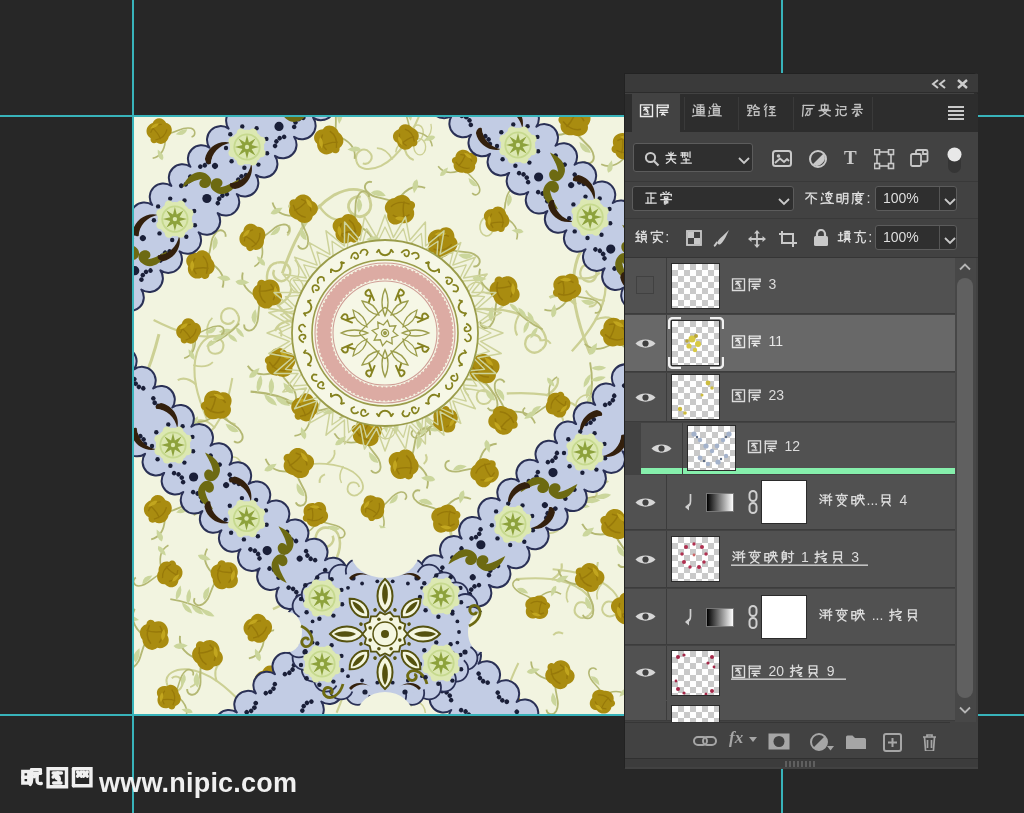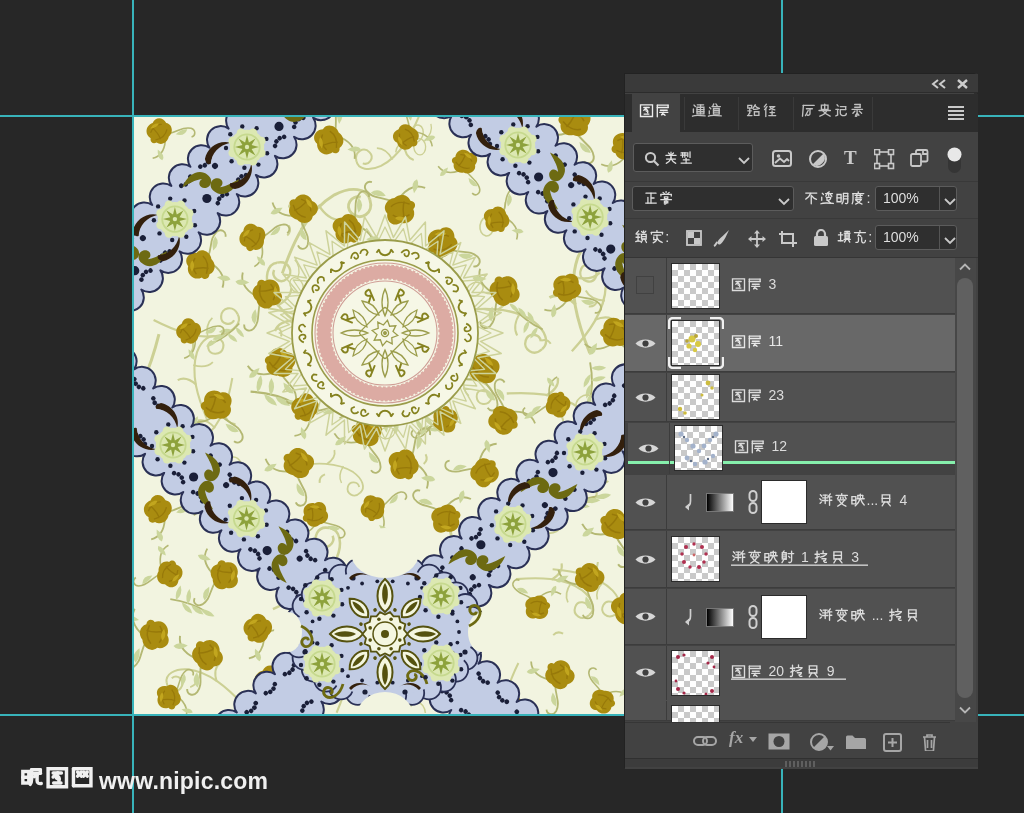--- a/index.html
+++ b/index.html
@@ -2437,21 +2437,21 @@
               <path d="M86 14 V30"></path>
               <path d="M14 30 H86"></path>
               <path d="M34 48 H80"></path>
               <path d="M30 62 H84"></path>
               <path d="M56 62 L44 78"></path>
               <path d="M44 78 C54 72 62 76 66 82"></path>
             </g>
             <text x="37.5" y="12.3" font-family="&quot;Liberation Sans&quot;, sans-serif" font-size="14.0" fill="#dcdcdc">23</text>
           </svg>
         </div>
-        <div style="position:absolute;left:3px;top:165px;width:330px;height:41px;background:#515151;border-bottom:3px solid #86efac">
+        <div style="position:absolute;left:16px;top:165px;width:330px;height:51px;background:#515151;border-bottom:6px solid #86efac">
           <div style="position:absolute;left:0;top:0;width:42px;height:51px;border-right:1px solid #3c3c3c">
             <svg width="21" height="13" style="position:absolute;left:10px;top:19px;">
               <path d="M0.5 6.5 C5 1 16 1 20.5 6.5 C16 12 5 12 0.5 6.5 Z" fill="#d6d6d6"></path>
               <circle cx="10.5" cy="6.5" r="3.1" fill="#3f3f3f"></circle>
             </svg>
           </div>
           <div class="thumb" style="left:47px;top:3px">
             <svg width="47" height="44" style="position:absolute;left:0px;top:0px;">
               <g fill="#a3b2cb">
                 <circle cx="6" cy="8" r="2.6"></circle>
@@ -2864,13 +2864,13 @@
       </g>
       <g transform="translate(49.7,0.0) scale(0.2300)" fill="none" stroke="#f0f0f0" stroke-width="15.0" stroke-linecap="round">
         <path d="M12 12 H88 V86 H12"></path>
         <path d="M12 12 V86"></path>
         <path d="M30 26 l16 18"></path>
         <path d="M46 26 l-16 18"></path>
         <path d="M56 26 l16 18"></path>
         <path d="M72 26 l-16 18"></path>
       </g>
     </svg>
-<div style="position:absolute;left:99px;top:768px;color:#f0f0f0;font-size:23px;font-weight:bold;letter-spacing:0.2px">www.nipic.com</div>
+<div style="position:absolute;left:99px;top:768px;color:#f0f0f0;font-size:27px;font-weight:bold;letter-spacing:0.2px">www.nipic.com</div>
 </div>
 </body></html>

